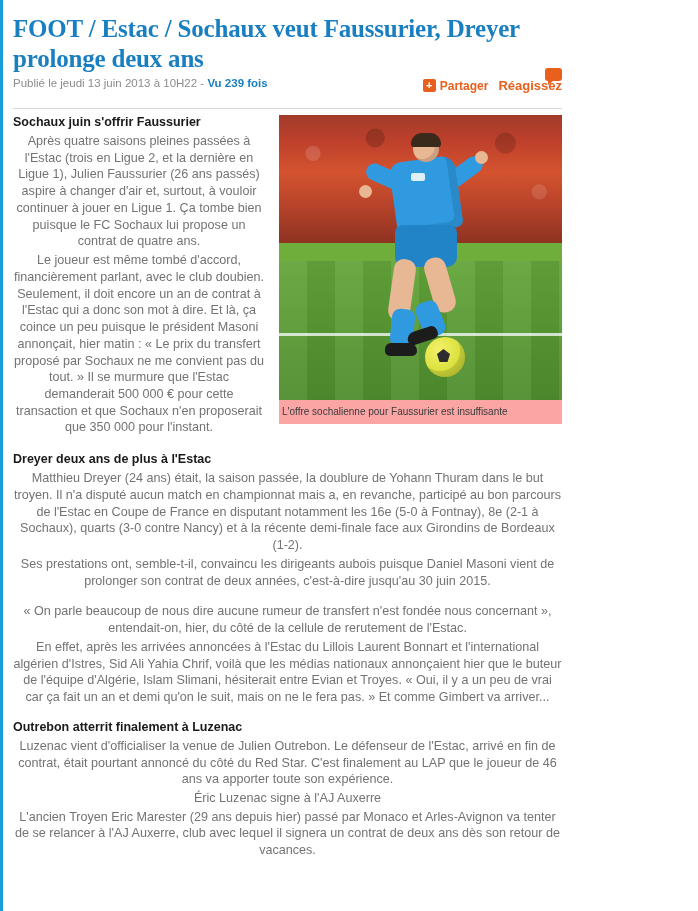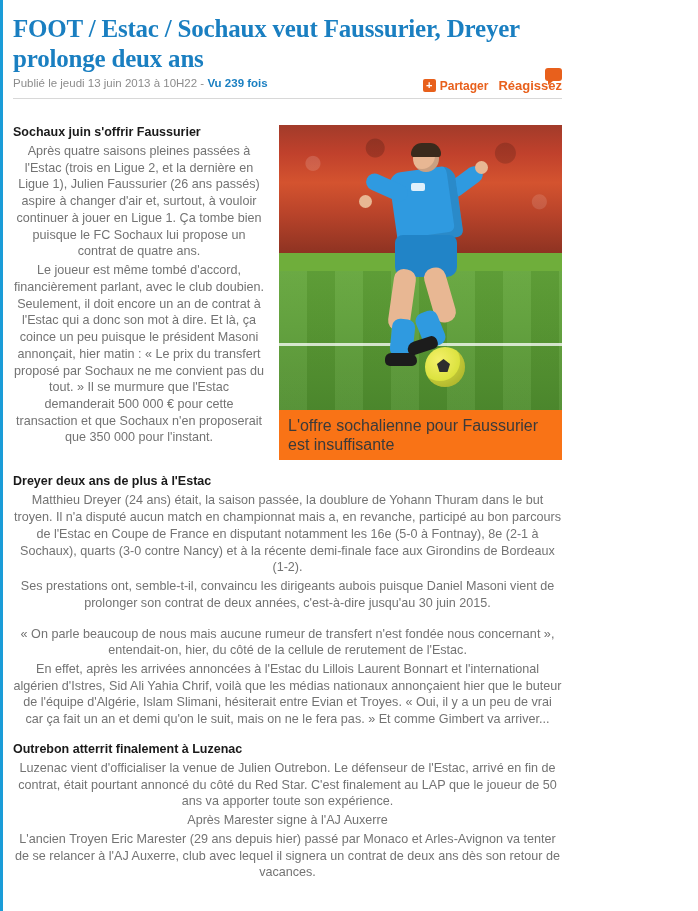--- a/index.html
+++ b/index.html
@@ -30,22 +30,22 @@
     color: #1a7fc1;
     line-height: 1.18;
     margin: 2px 0 4px 0;
     letter-spacing: -0.2px;
   }
   .meta-row {
     display: flex;
     align-items: flex-start;
     justify-content: space-between;
     border-bottom: 1px solid #d8d8d8;
-    padding-bottom: 5px;
-    margin-bottom: 26px;
+    padding-bottom: 15px;
+    margin-bottom: 6px;
   }
   .byline {
     font-size: 11.5px;
     color: #8c8c8c;
   }
   .byline .views {
     color: #1a7fc1;
     font-weight: bold;
   }
   .actions {
@@ -226,24 +226,24 @@
     background: radial-gradient(circle at 35% 32%, #f4f06a 0%, #dbe23e 55%, #b9c22a 100%);
     box-shadow: inset -5px -6px 0 rgba(0,0,0,.12);
   }
   .ball:before {
     content:"";
     position:absolute; left:12px; top:12px; width:13px; height:13px;
     background:#2e2e2e; clip-path: polygon(50% 0, 100% 38%, 81% 100%, 19% 100%, 0 38%);
   }
   .caption {
     width: 283px;
-    background: #f97316;
-    font-size: 16px;
+    background: #fca5a5;
+    font-size: 10px;
     color: #3a3a3a;
-    padding: 6px 9px;
+    padding: 6px 3px;
     line-height: 1.2;
   }
   h3.sub {
     font-size: 12.5px;
     font-weight: bold;
     color: #1a1a1a;
     margin: 6px 0 4px 0;
   }
   p.body {
     font-size: 12.6px;
@@ -318,24 +318,24 @@
 
   <div class="clear"></div>
 
   <div class="sec">
     <h3 class="sub">Dreyer deux ans de plus à l'Estac</h3>
     <p class="body">Matthieu Dreyer (24 ans) était, la saison passée, la doublure de Yohann Thuram dans le but troyen. Il n'a disputé aucun match en championnat mais a, en revanche, participé au bon parcours de l'Estac en Coupe de France en disputant notamment les 16e (5-0 à Fontnay), 8e (2-1 à Sochaux), quarts (3-0 contre Nancy) et à la récente demi-finale face aux Girondins de Bordeaux (1-2).</p>
     <p class="body">Ses prestations ont, semble-t-il, convaincu les dirigeants aubois puisque Daniel Masoni vient de prolonger son contrat de deux années, c'est-à-dire jusqu'au 30 juin 2015.</p>
   </div>
 
   <div class="sec">
-    <p class="body">« On parle beaucoup de nous mais aucune rumeur de transfert n'est fondée nous concernant », entendait-on, hier, du côté de la cellule de rerutement de l'Estac.</p>
+    <p class="body">« On parle beaucoup de nous dire aucune rumeur de transfert n'est fondée nous concernant », entendait-on, hier, du côté de la cellule de rerutement de l'Estac.</p>
     <p class="body">En effet, après les arrivées annoncées à l'Estac du Lillois Laurent Bonnart et l'international algérien d'Istres, Sid Ali Yahia Chrif, voilà que les médias nationaux annonçaient hier que le buteur de l'équipe d'Algérie, Islam Slimani, hésiterait entre Evian et Troyes. « Oui, il y a un peu de vrai car ça fait un an et demi qu'on le suit, mais on ne le fera pas. » Et comme Gimbert va arriver...</p>
   </div>
 
   <div class="sec">
     <h3 class="sub">Outrebon atterrit finalement à Luzenac</h3>
-    <p class="body">Luzenac vient d'officialiser la venue de Julien Outrebon. Le défenseur de l'Estac, arrivé en fin de contrat, était pourtant annoncé du côté du Red Star. C'est finalement au LAP que le joueur de 50 ans va apporter toute son expérience.</p>
-    <p class="body">Après Marester signe à l'AJ Auxerre</p>
+    <p class="body">Luzenac vient d'officialiser la venue de Julien Outrebon. Le défenseur de l'Estac, arrivé en fin de contrat, était pourtant annoncé du côté du Red Star. C'est finalement au LAP que le joueur de 46 ans va apporter toute son expérience.</p>
+    <p class="body">Éric Luzenac signe à l'AJ Auxerre</p>
     <p class="body">L'ancien Troyen Eric Marester (29 ans depuis hier) passé par Monaco et Arles-Avignon va tenter de se relancer à l'AJ Auxerre, club avec lequel il signera un contrat de deux ans dès son retour de vacances.</p>
   </div>
 
 </div>
 
 </body></html>

